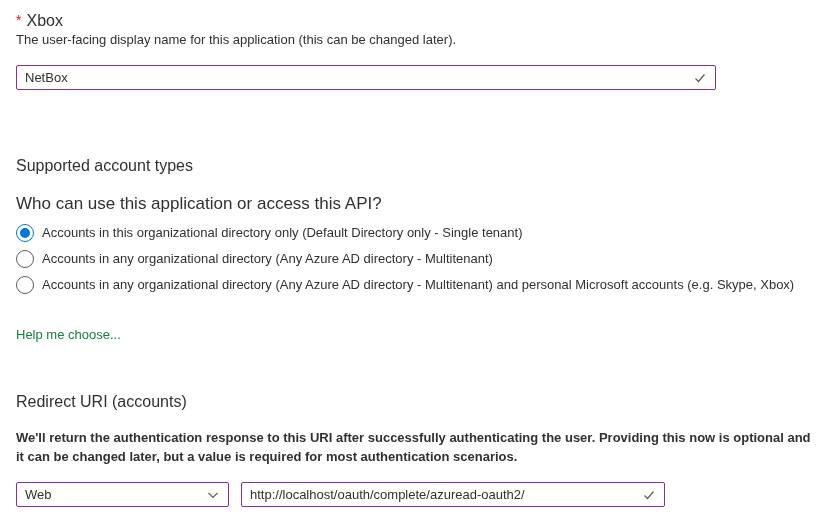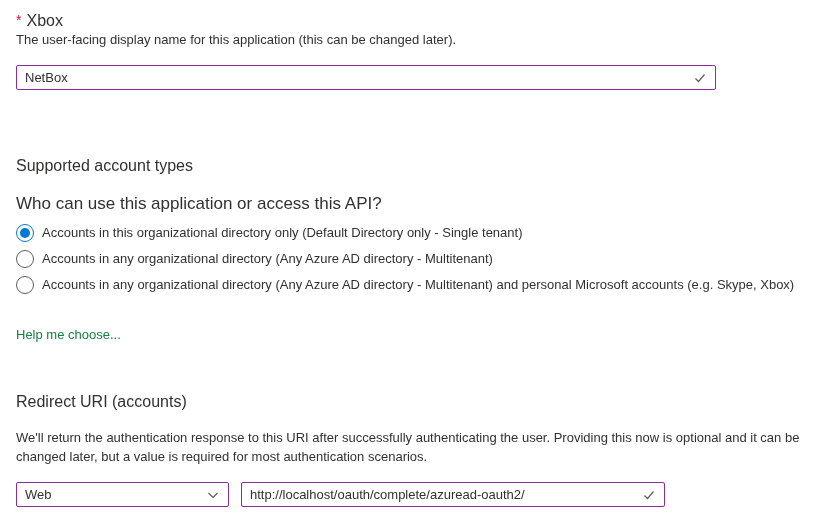--- a/index.html
+++ b/index.html
@@ -111,20 +111,21 @@
     cursor: pointer;
   }
 
   .section-redirect { margin-top: 48px; }
   .redirect-desc {
     margin-top: 16px;
     font-size: 13px;
     line-height: 19px;
     max-width: 801px;
     color: #323130;
+    font-weight: bold;
   }
 
   .redirect-controls {
     display: flex;
     margin-top: 16px;
     align-items: center;
   }
   .select-wrap {
     position: relative;
     width: 213px;

